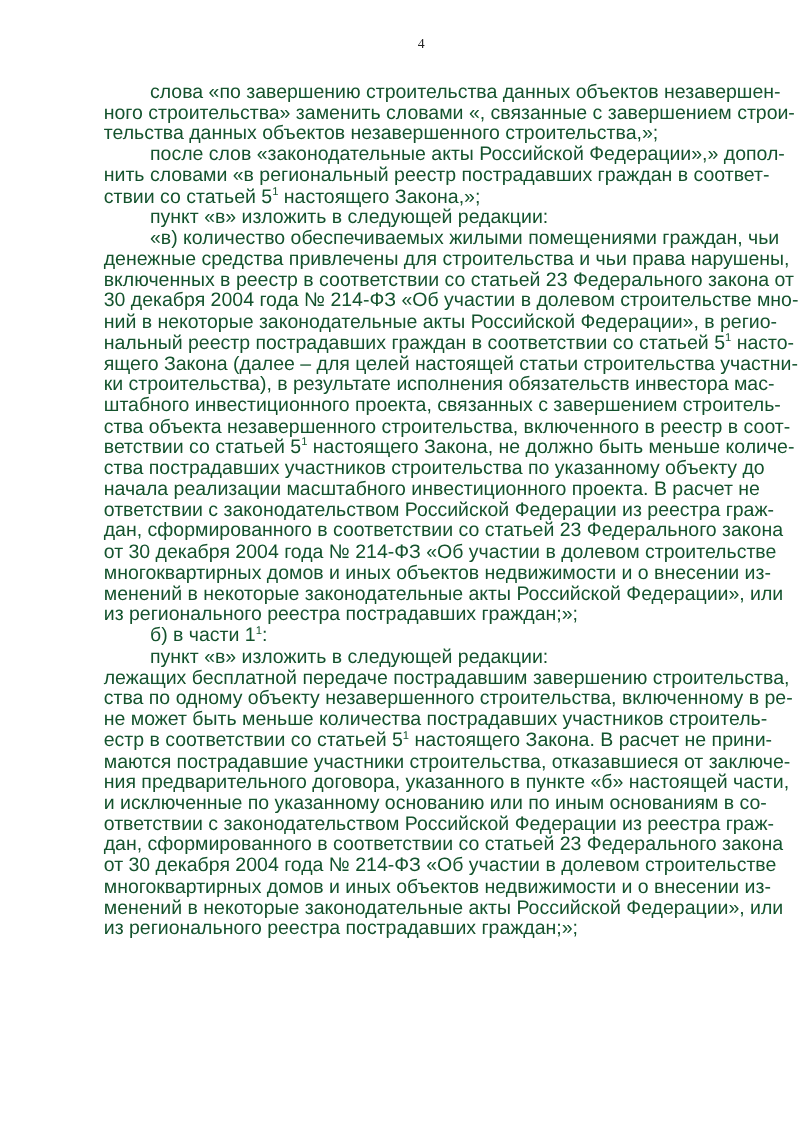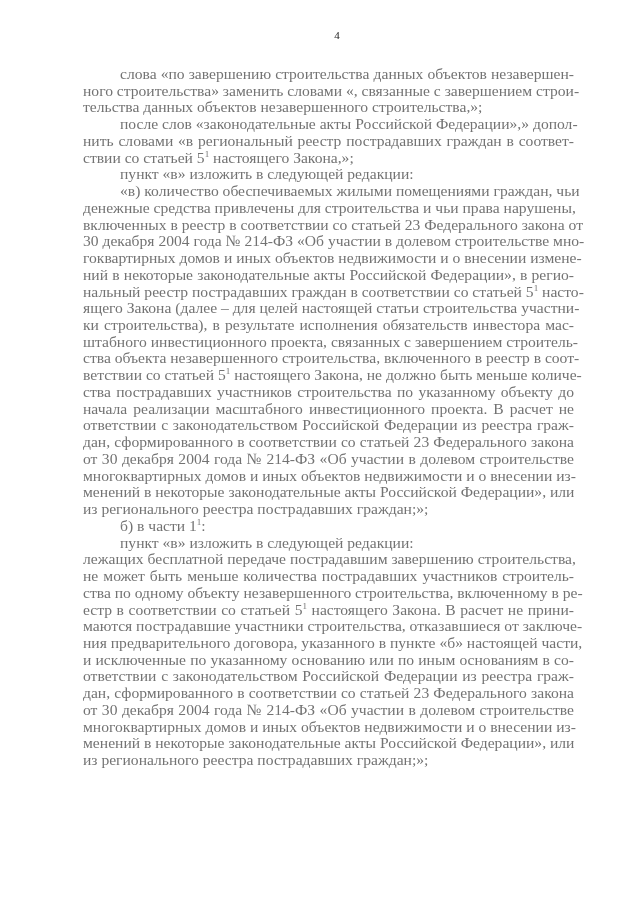--- a/index.html
+++ b/index.html
@@ -7,22 +7,22 @@
   .page {
     position: absolute; left: 0; top: 0; width: 640px; height: 905px;
     background: #ffffff; color: #111111;
   }
   .page-number {
     position: absolute; top: 29px; left: 0; width: 674px; text-align: center;
     font-family: "Liberation Serif", serif; font-size: 11px; color: #222;
   }
   .body-text {
     position: absolute; left: 83px; top: 66px; width: 491px;
-    font-family: Liberation Serif, serif; font-size: 15.6px;
-    line-height: 16.73px; color: #737373;
+    font-family: Liberation Sans, sans-serif; font-size: 15.6px;
+    line-height: 16.73px; color: #14532d;
   }
   sup { font-size: 9px; line-height: 0; vertical-align: 6px; }
   .line { display: block; text-align: justify; text-align-last: justify; white-space: nowrap; }
   .line.last { text-align-last: left; }
   .line.ind { padding-left: 37px; }
 </style>
 </head>
 <body>
 
 <div class="page">
@@ -39,21 +39,20 @@
         <span class="line last">ствии со статьей 5<sup>1</sup> настоящего Закона,»;</span>
       </div>
       <div>
         <span class="line ind last">пункт «в» изложить в следующей редакции:</span>
       </div>
       <div>
         <span class="line ind">«в) количество обеспечиваемых жилыми помещениями граждан, чьи</span>
         <span class="line">денежные средства привлечены для строительства и чьи права нарушены,</span>
         <span class="line">включенных в реестр в соответствии со статьей 23 Федерального закона от</span>
         <span class="line">30 декабря 2004 года № 214-ФЗ «Об участии в долевом строительстве мно-</span>
-        <span class="line">гоквартирных домов и иных объектов недвижимости и о внесении измене-</span>
         <span class="line">ний в некоторые законодательные акты Российской Федерации», в регио-</span>
         <span class="line">нальный реестр пострадавших граждан в соответствии со статьей 5<sup>1</sup> насто-</span>
         <span class="line">ящего Закона (далее – для целей настоящей статьи строительства участни-</span>
         <span class="line">ки строительства), в результате исполнения обязательств инвестора мас-</span>
         <span class="line">штабного инвестиционного проекта, связанных с завершением строитель-</span>
         <span class="line">ства объекта незавершенного строительства, включенного в реестр в соот-</span>
         <span class="line">ветствии со статьей 5<sup>1</sup> настоящего Закона, не должно быть меньше количе-</span>
         <span class="line">ства пострадавших участников строительства по указанному объекту до</span>
         <span class="line">начала реализации масштабного инвестиционного проекта. В расчет не</span>
         <span class="line">ответствии с законодательством Российской Федерации из реестра граж-</span>
@@ -64,22 +63,22 @@
         <span class="line last">из регионального реестра пострадавших граждан;»;</span>
       </div>
       <div>
         <span class="line ind last">б) в части 1<sup>1</sup>:</span>
       </div>
       <div>
         <span class="line ind last">пункт «в» изложить в следующей редакции:</span>
       </div>
       <div>
         <span class="line">лежащих бесплатной передаче пострадавшим завершению строительства,</span>
+        <span class="line">ства по одному объекту незавершенного строительства, включенному в ре-</span>
         <span class="line">не может быть меньше количества пострадавших участников строитель-</span>
-        <span class="line">ства по одному объекту незавершенного строительства, включенному в ре-</span>
         <span class="line">естр в соответствии со статьей 5<sup>1</sup> настоящего Закона. В расчет не прини-</span>
         <span class="line">маются пострадавшие участники строительства, отказавшиеся от заключе-</span>
         <span class="line">ния предварительного договора, указанного в пункте «б» настоящей части,</span>
         <span class="line">и исключенные по указанному основанию или по иным основаниям в со-</span>
         <span class="line">ответствии с законодательством Российской Федерации из реестра граж-</span>
         <span class="line">дан, сформированного в соответствии со статьей 23 Федерального закона</span>
         <span class="line">от 30 декабря 2004 года № 214-ФЗ «Об участии в долевом строительстве</span>
         <span class="line">многоквартирных домов и иных объектов недвижимости и о внесении из-</span>
         <span class="line">менений в некоторые законодательные акты Российской Федерации», или</span>
         <span class="line last">из регионального реестра пострадавших граждан;»;</span>

